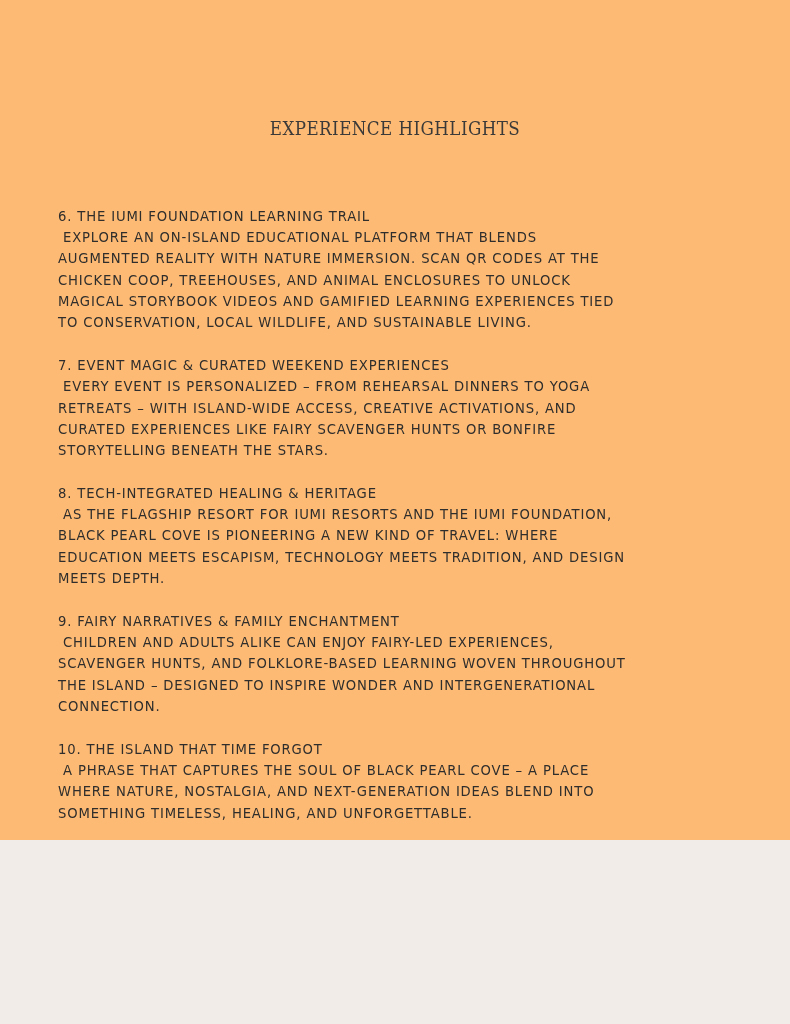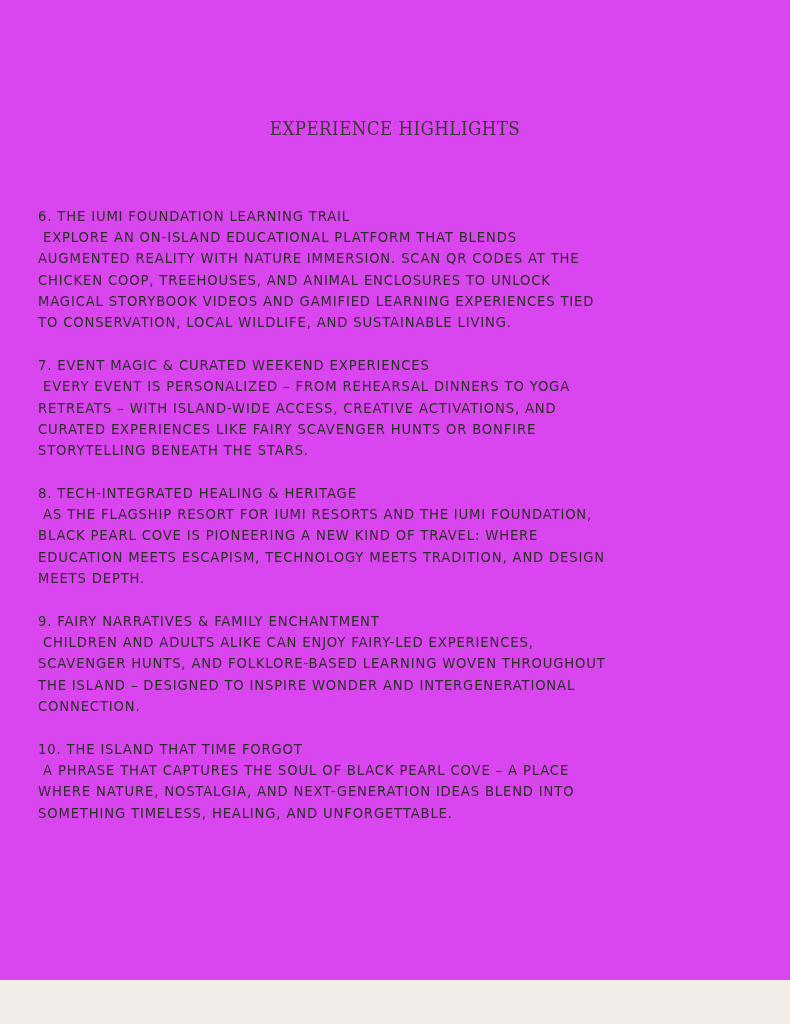--- a/index.html
+++ b/index.html
@@ -10,41 +10,41 @@
       width: 790px;
       height: 1024px;
       background: #f1ece8;
       overflow: hidden;
       position: relative;
     }
     .page {
       position: absolute;
       left: 0; top: 0;
       width: 790px;
-      height: 980px;
-      background: #d946ef;
+      height: 840px;
+      background: #fdba74;
     }
     .title {
       position: absolute;
       top: 117px;
       left: 0;
       width: 790px;
       text-align: center;
       font-family: "DejaVu Serif", "Liberation Serif", serif;
       font-size: 19px;
       letter-spacing: 0.5px;
       color: #3b3a39;
       font-weight: normal;
       margin: 0;
       transform: scaleX(0.88);
     }
     .content {
       position: absolute;
       top: 206px;
-      left: 38px;
+      left: 58px;
       width: 690px;
     }
     .section {
       margin: 0 0 22px 0;
     }
     .line {
       font-family: "DejaVu Sans", "Liberation Sans", sans-serif;
       font-size: 14.2px;
       line-height: 21.2px;
       color: #2f2e2d;

